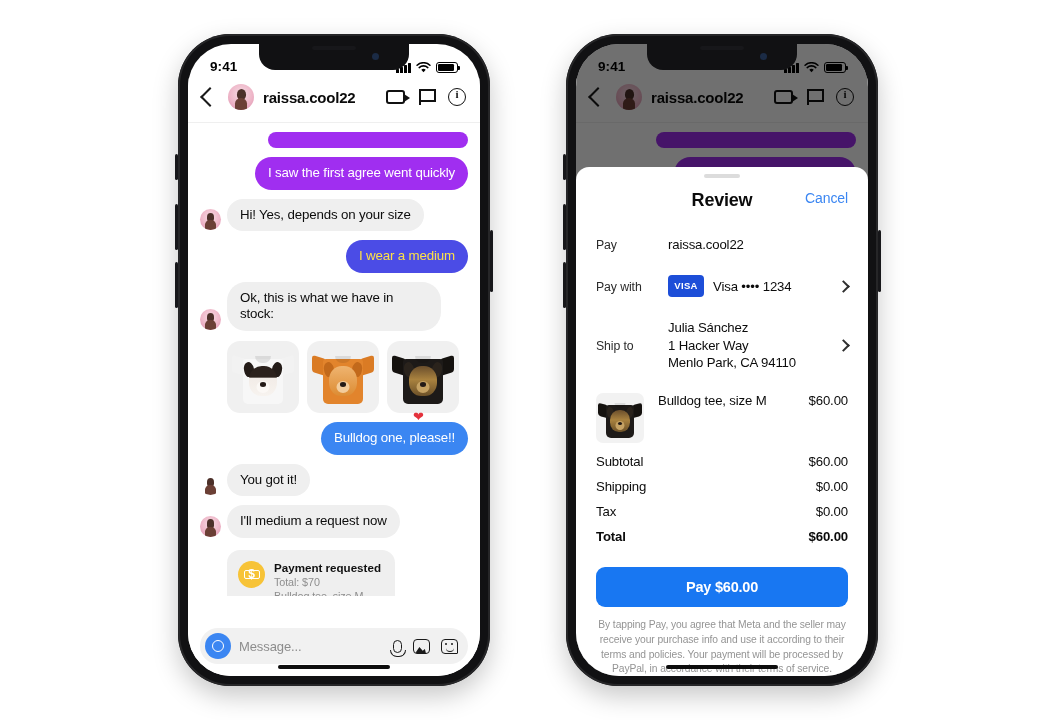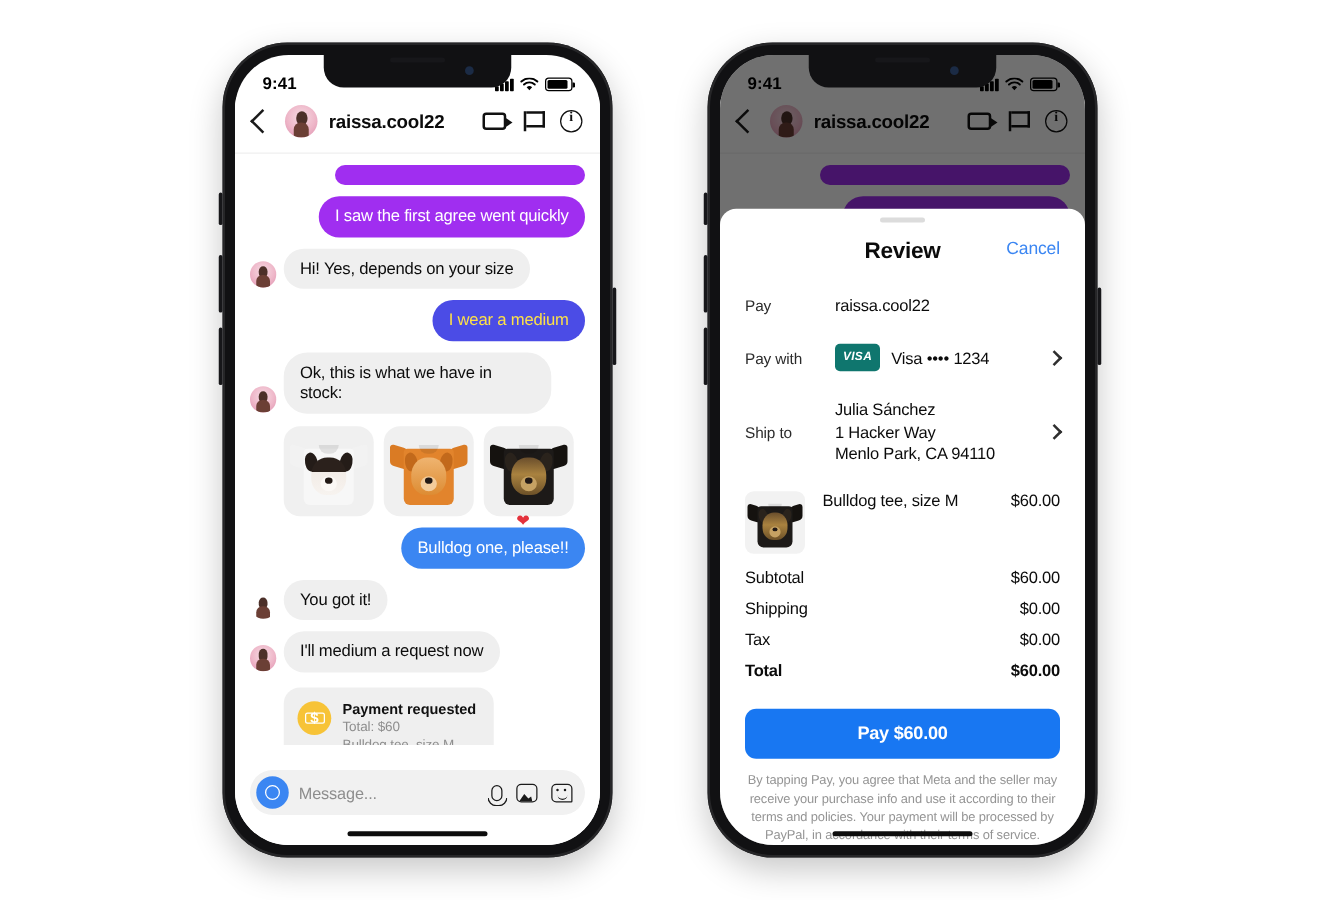--- a/index.html
+++ b/index.html
@@ -169,21 +169,21 @@
   .pc-coin .bill {
     position:absolute; left:5.5px; top:9px; width:16px; height:9.5px;
     border:1.4px solid #fff; border-radius:2px;
   }
   .pc-title { font-size: 11.6px; font-weight: 700; color: #101010; }
   .pc-sub { font-size: 10.8px; color: #8e8e8e; margin-top: 2px; letter-spacing: -.1px;}
 
   
   .composer {
     position: absolute; left: 0; right: 0; bottom: 0;
-    padding: 8px 12px 24px 12px; background: #fff;
+    padding: 8px 12px 12px 12px; background: #fff;
   }
   .composer-inner {
     display: flex; align-items: center; gap: 8px;
     background: #f1f1f1; border-radius: 22px; padding: 5px 10px 5px 5px; height: 36px;
   }
   .cam-btn {
     width: 26px; height: 26px; border-radius: 50%; background: #3b86f2;
     position: relative; flex: none;
   }
   .cam-btn::after{content:"";position:absolute;left:50%;top:50%;transform:translate(-50%,-50%);width:10px;height:10px;border:1.8px solid #fff;border-radius:50%;}
@@ -215,23 +215,23 @@
   .grabber { width: 36px; height: 4px; border-radius: 3px; background: #dcdcdc; margin: 7px auto 0; }
   .sheet-head { display: flex; align-items: center; justify-content: center; position: relative; padding: 12px 0 14px; }
   .sheet-title { font-size: 18px; font-weight: 700; color: #0b0b0b; letter-spacing: -.2px;}
   .sheet-cancel { position: absolute; right: 0; top: 12px; font-size: 14px; color: #3b86f2; letter-spacing: -.1px;}
 
   .frow { display: flex; align-items: center; padding: 11px 0; }
   .flabel { width: 72px; flex: none; font-size: 12.3px; color: #2b2b2b; padding-top: 1px; letter-spacing: -.1px;}
   .fval { flex: 1; font-size: 13.2px; color: #0b0b0b; line-height: 1.32; letter-spacing: -.15px;}
   .fval.rowflex { display:flex; align-items:center; gap: 9px; }
   .visa-badge {
-    width: 36px; height: 22px; border-radius: 4px; background: #0f766e;
+    width: 36px; height: 22px; border-radius: 4px; background: #1d4ed8;
     display: flex; align-items: center; justify-content: center;
-    font-size: 9.5px; font-weight: 700; font-style: italic; color: #fff; letter-spacing: .3px;
+    font-size: 9.5px; font-weight: 700; color: #fff; letter-spacing: .3px;
     flex: none;
   }
   .chev { width: 9px; height: 9px; border-top: 2px solid #2e2e2e; border-right: 2px solid #2e2e2e; transform: rotate(45deg); flex: none; align-self: center; margin-left: 6px;}
 
   .item-row { display: flex; align-items: flex-start; gap: 14px; padding: 10px 0 6px; }
   .item-thumb { width: 48px; height: 50px; border-radius: 7px; background: #f2f2f2; position: relative; overflow: hidden; flex:none;}
   .item-thumb .tee { width: 42px; height: 38px; }
   .item-thumb .tee .body { left:7px; top:5px; width:28px; height:33px; }
   .item-thumb .tee .sl { width:10px; height:13px; top:4px;}
   .item-thumb .tee .face { top:10px; width:20px; height:22px;}
@@ -386,21 +386,21 @@
           <div class="bubble in">I'll medium a request now</div>
         </div>
 
         <div class="payment-card">
           <div class="pc-top">
             <div class="pc-coin">
                 <div class="bill"></div>
               </div>
             <div>
               <div class="pc-title">Payment requested</div>
-              <div class="pc-sub">Total: $60</div>
+              <div class="pc-sub">Total: $70</div>
               <div class="pc-sub">Bulldog tee, size M</div>
             </div>
           </div>
 
         </div>
       </div>
 
       <div class="composer">
         <div class="composer-inner">
           <div class="cam-btn"></div>

